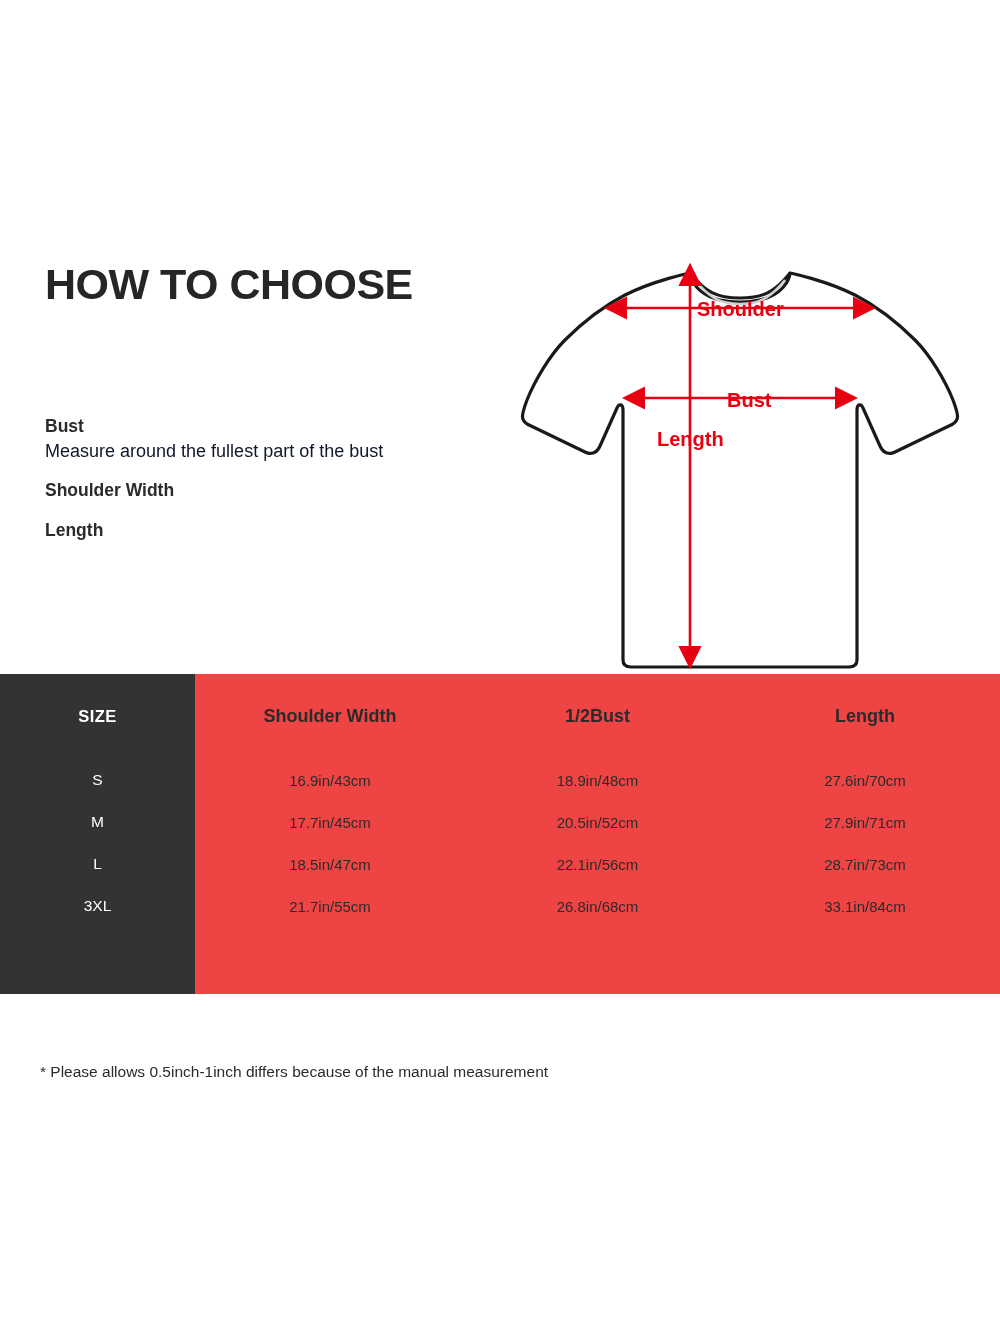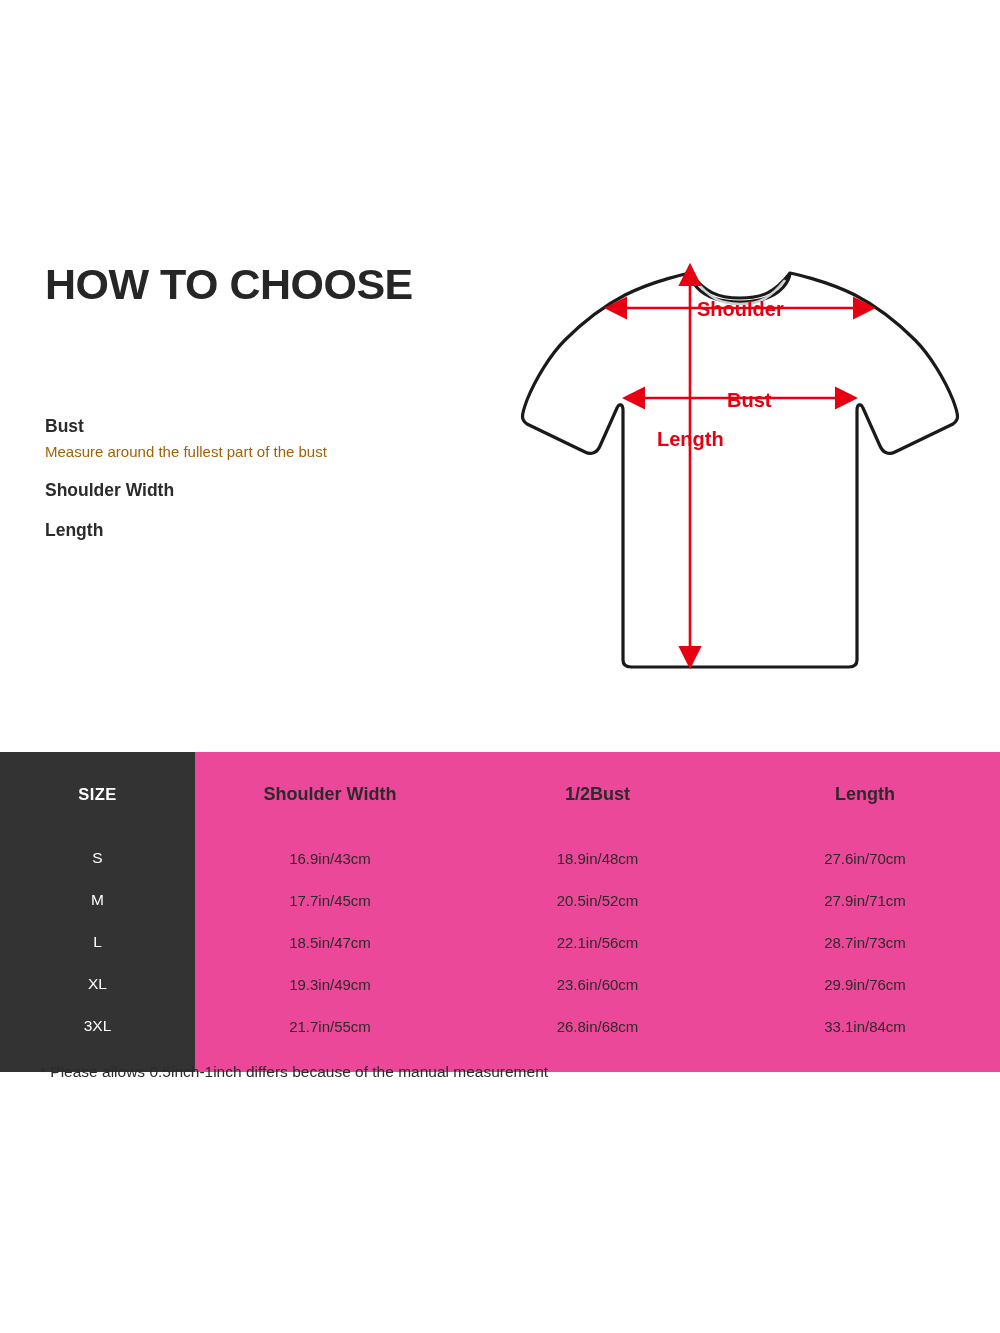--- a/index.html
+++ b/index.html
@@ -48,23 +48,23 @@
   }
   .m-item { margin-bottom: 16px; }
   .m-title {
     font-size: 17.5px;
     font-weight: bold;
     color: #2b2b2b;
     line-height: 24px;
     margin-bottom: 3px;
   }
   .m-desc {
-    font-size: 15px;
+    font-size: 18px;
     line-height: 21px;
-    color: #a16207;
+    color: #0f172a;
     max-width: 345px;
   }
 
   
   .shirt-wrap {
     position: absolute;
     left: 505px;
     top: 240px;
     width: 470px;
     height: 450px;
@@ -79,24 +79,24 @@
     white-space: nowrap;
   }
   .lbl-shoulder { left: 192px; top: 58px; }
   .lbl-bust { left: 222px; top: 149px; }
   .lbl-length { left: 152px; top: 188px; }
 
   
   .table-area {
     position: absolute;
     left: 0;
-    top: 752px;
+    top: 674px;
     width: 1000px;
     height: 320px;
-    background: #ec4899;
+    background: #ef4444;
   }
   .size-col {
     position: absolute;
     left: 0; top: 0;
     width: 195px;
     height: 320px;
     background: #333333;
   }
   table.sizechart {
     position: absolute;
@@ -258,26 +258,20 @@
           <td>20.5in/52cm</td>
           <td>27.9in/71cm</td>
         </tr>
         <tr>
           <td class="size-cell">L</td>
           <td>18.5in/47cm</td>
           <td>22.1in/56cm</td>
           <td>28.7in/73cm</td>
         </tr>
         <tr>
-          <td class="size-cell">XL</td>
-          <td>19.3in/49cm</td>
-          <td>23.6in/60cm</td>
-          <td>29.9in/76cm</td>
-        </tr>
-        <tr>
           <td class="size-cell">3XL</td>
           <td>21.7in/55cm</td>
           <td>26.8in/68cm</td>
           <td>33.1in/84cm</td>
         </tr>
       </tbody>
     </table>
   </div>
 
   <div class="footnote">* Please allows 0.5inch-1inch differs because of the  manual measurement</div>

